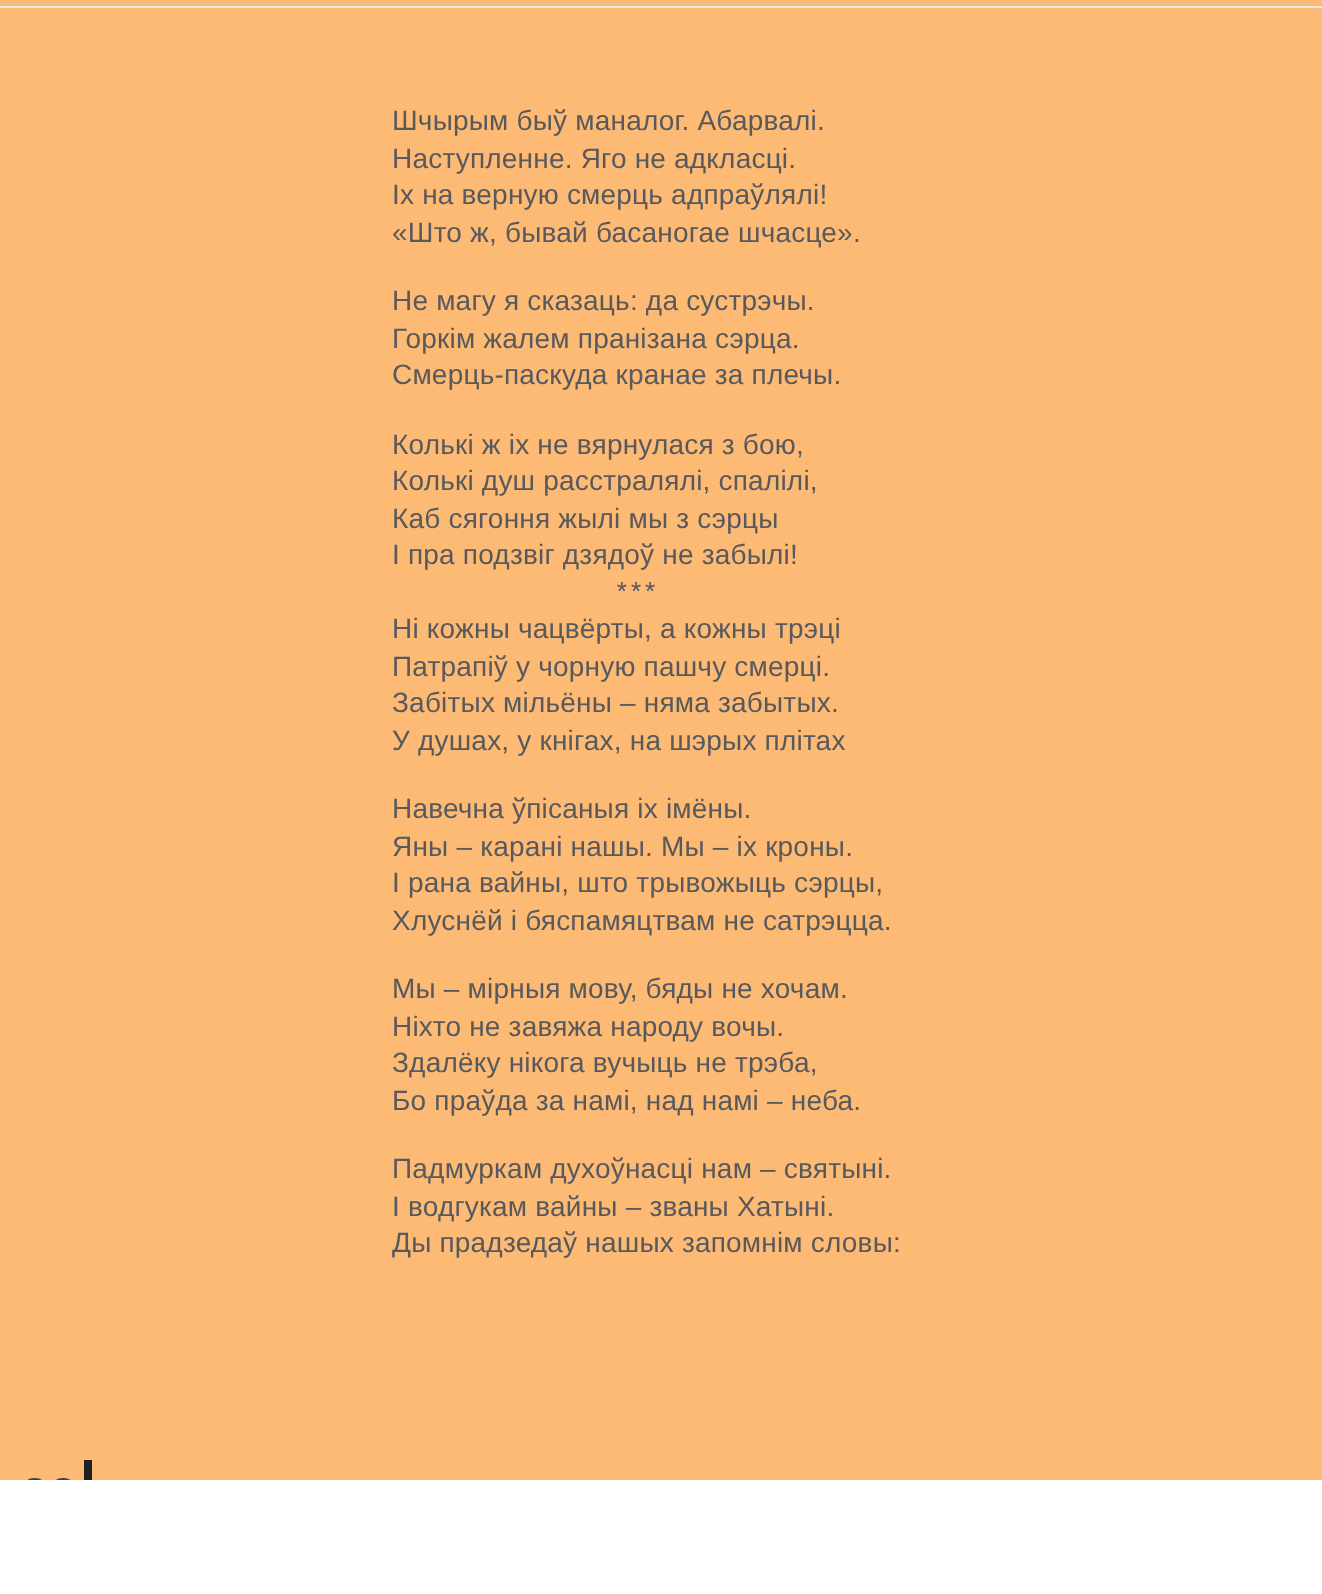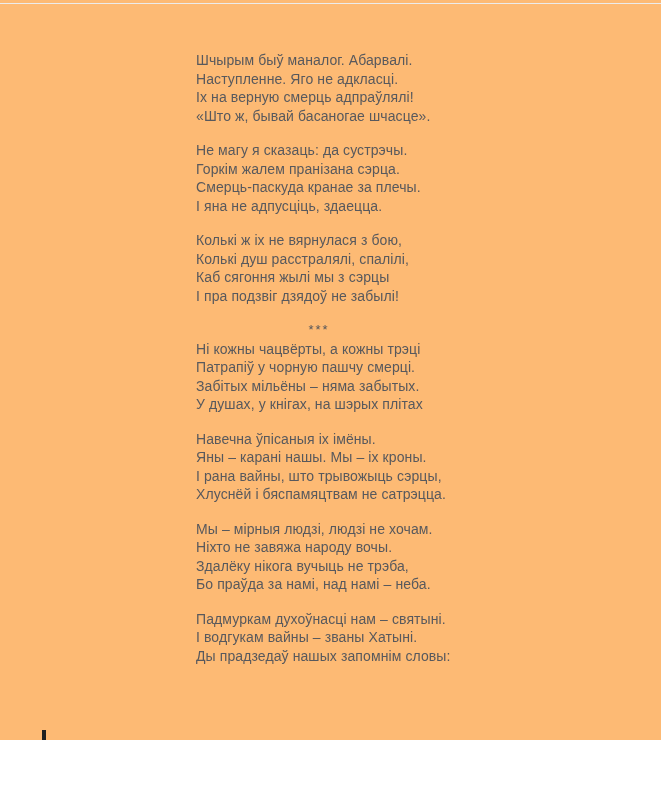--- a/index.html
+++ b/index.html
@@ -34,21 +34,21 @@
     width: 246px;
     color: #58595d;
     font-size: 14px;
     line-height: 18.5px;
     letter-spacing: 0.1px;
   }
   .stanza {
     margin: 0 0 16px 0;
   }
   .stanza.tight {
-    margin-bottom: 16px;
+    margin-bottom: 0;
   }
   .line {
     white-space: nowrap;
   }
   .separator {
     text-align: center;
     line-height: 18.5px;
     font-size: 13px;
     letter-spacing: 2px;
     color: #55565a;
@@ -84,21 +84,20 @@
       <div class="line">Шчырым быў маналог. Абарвалі.</div>
       <div class="line">Наступленне. Яго не адкласці.</div>
       <div class="line">Іх на верную смерць адпраўлялі!</div>
       <div class="line">«Што ж, бывай басаногае шчасце».</div>
     </div>
 
     <div class="stanza">
       <div class="line">Не магу я сказаць: да сустрэчы.</div>
       <div class="line">Горкім жалем пранізана сэрца.</div>
       <div class="line">Смерць-паскуда кранае за плечы.</div>
-      <div class="line">І яна не адпусціць, здаецца.</div>
     </div>
 
     <div class="stanza tight">
       <div class="line">Колькі ж іх не вярнулася з бою,</div>
       <div class="line">Колькі душ расстралялі, спалілі,</div>
       <div class="line">Каб сягоння жылі мы з сэрцы</div>
       <div class="line">І пра подзвіг дзядоў не забылі!</div>
     </div>
 
     <div class="separator">***</div>
@@ -111,21 +110,21 @@
     </div>
 
     <div class="stanza">
       <div class="line">Навечна ўпісаныя іх імёны.</div>
       <div class="line">Яны – карані нашы. Мы – іх кроны.</div>
       <div class="line">І рана вайны, што трывожыць сэрцы,</div>
       <div class="line">Хлуснёй і бяспамяцтвам не сатрэцца.</div>
     </div>
 
     <div class="stanza">
-      <div class="line">Мы – мірныя людзі, людзі не хочам.</div>
+      <div class="line">Мы – мірныя мову, бяды не хочам.</div>
       <div class="line">Ніхто не завяжа народу вочы.</div>
       <div class="line">Здалёку нікога вучыць не трэба,</div>
       <div class="line">Бо праўда за намі, над намі – неба.</div>
     </div>
 
     <div class="stanza">
       <div class="line">Падмуркам духоўнасці нам – святыні.</div>
       <div class="line">І водгукам вайны – званы Хатыні.</div>
       <div class="line">Ды прадзедаў нашых запомнім словы:</div>
     </div>

